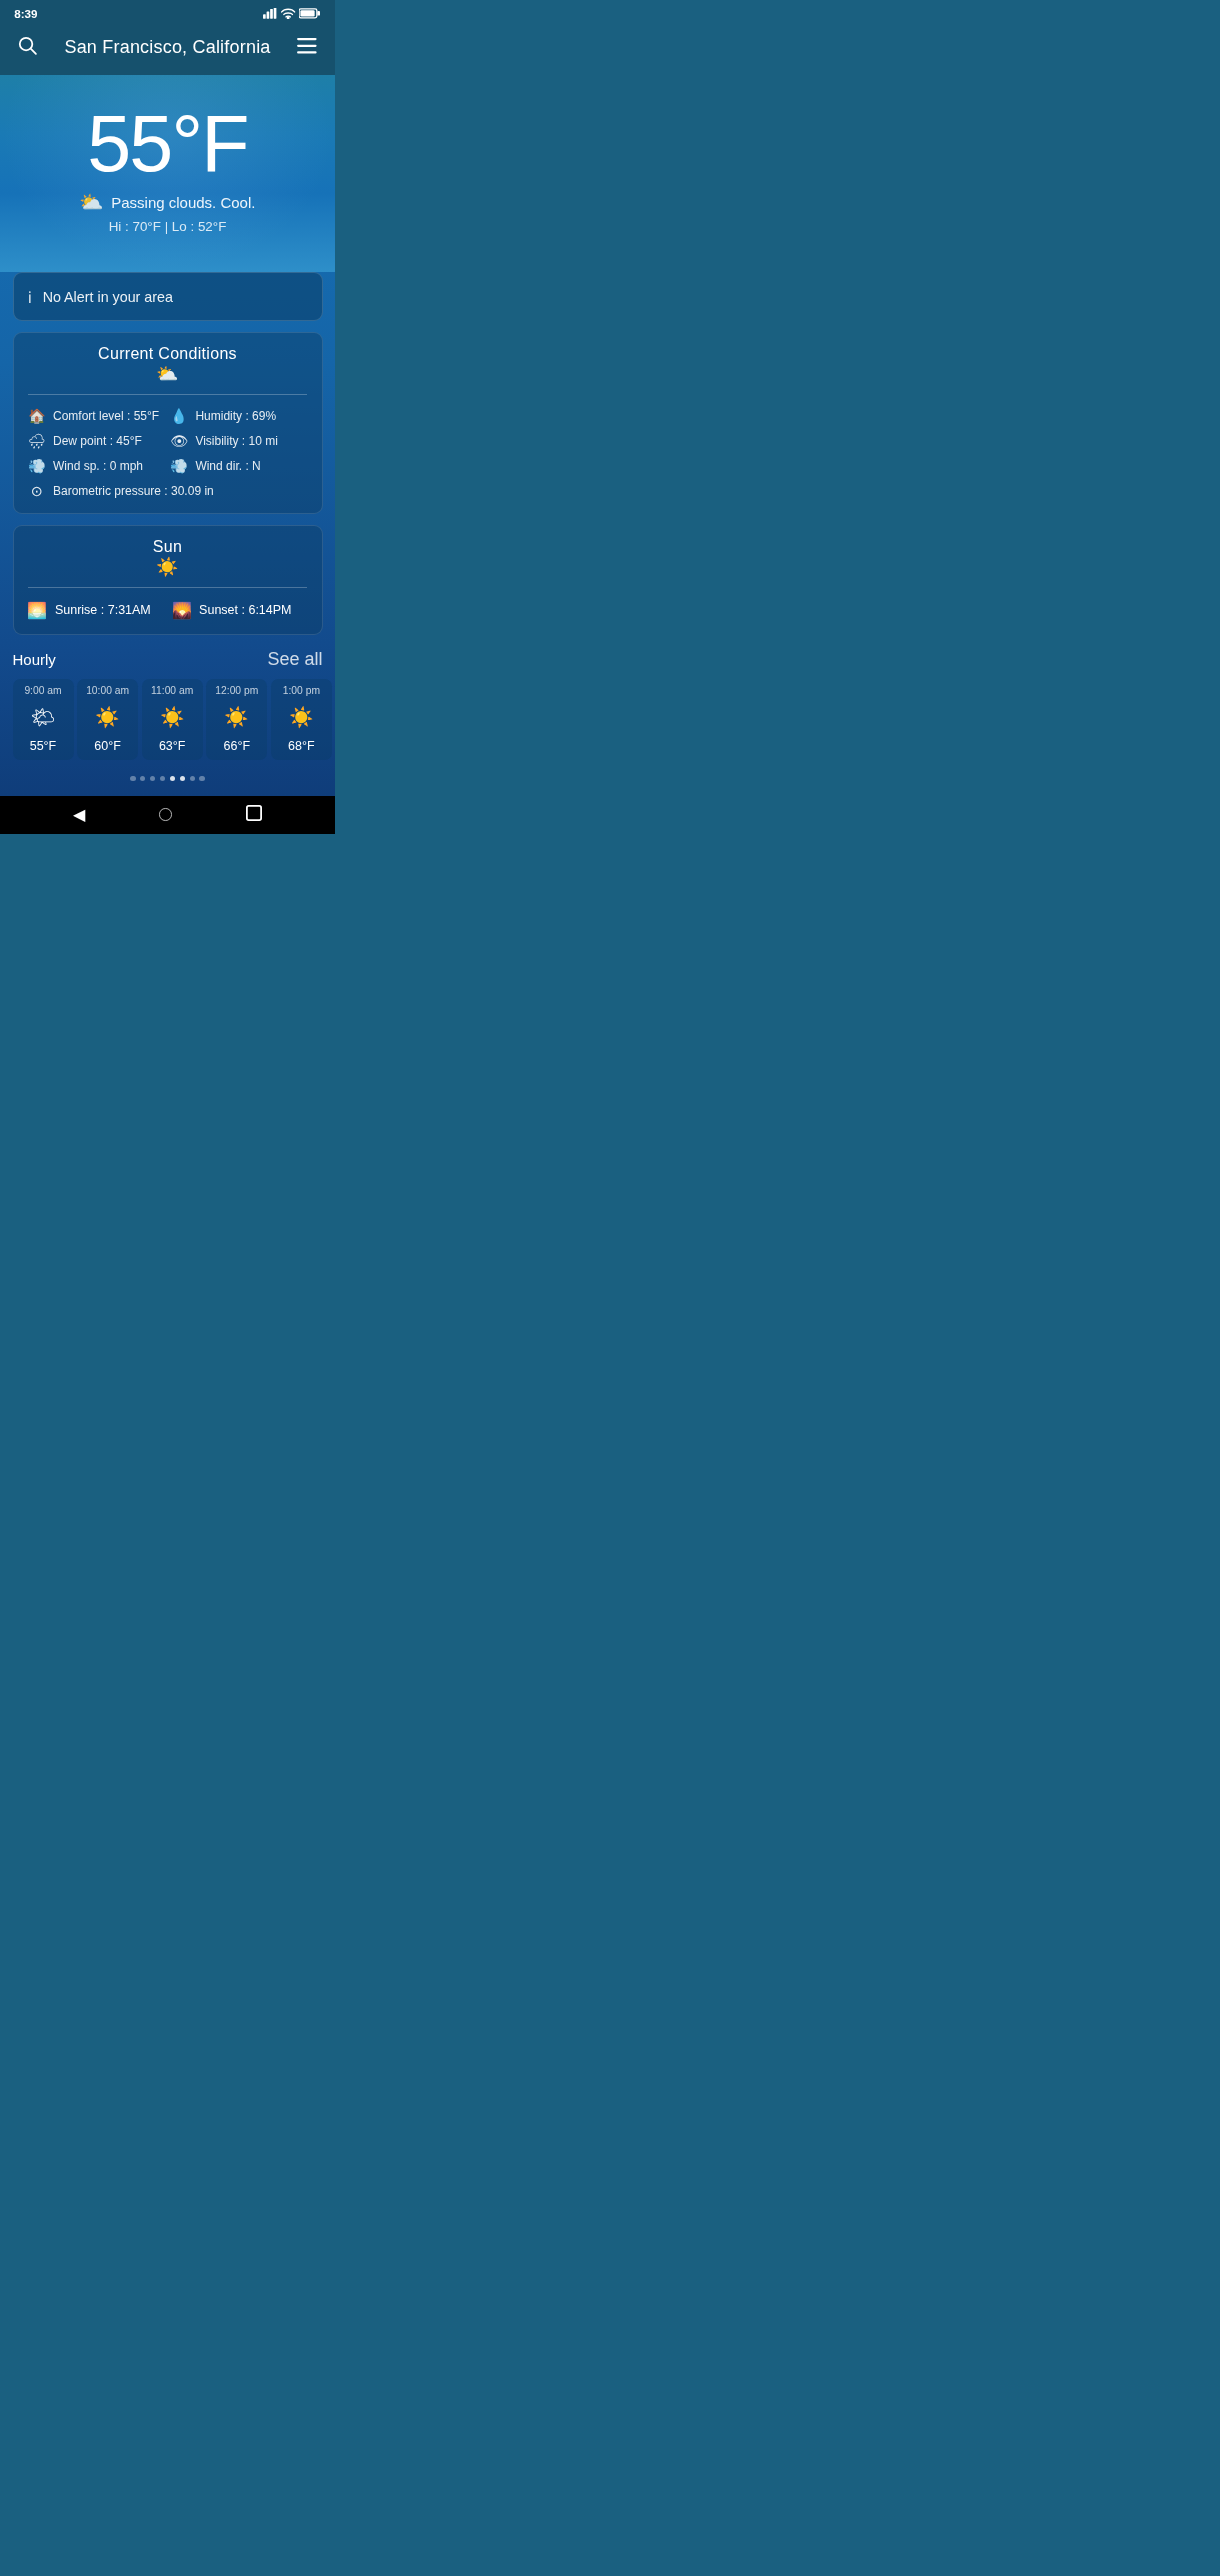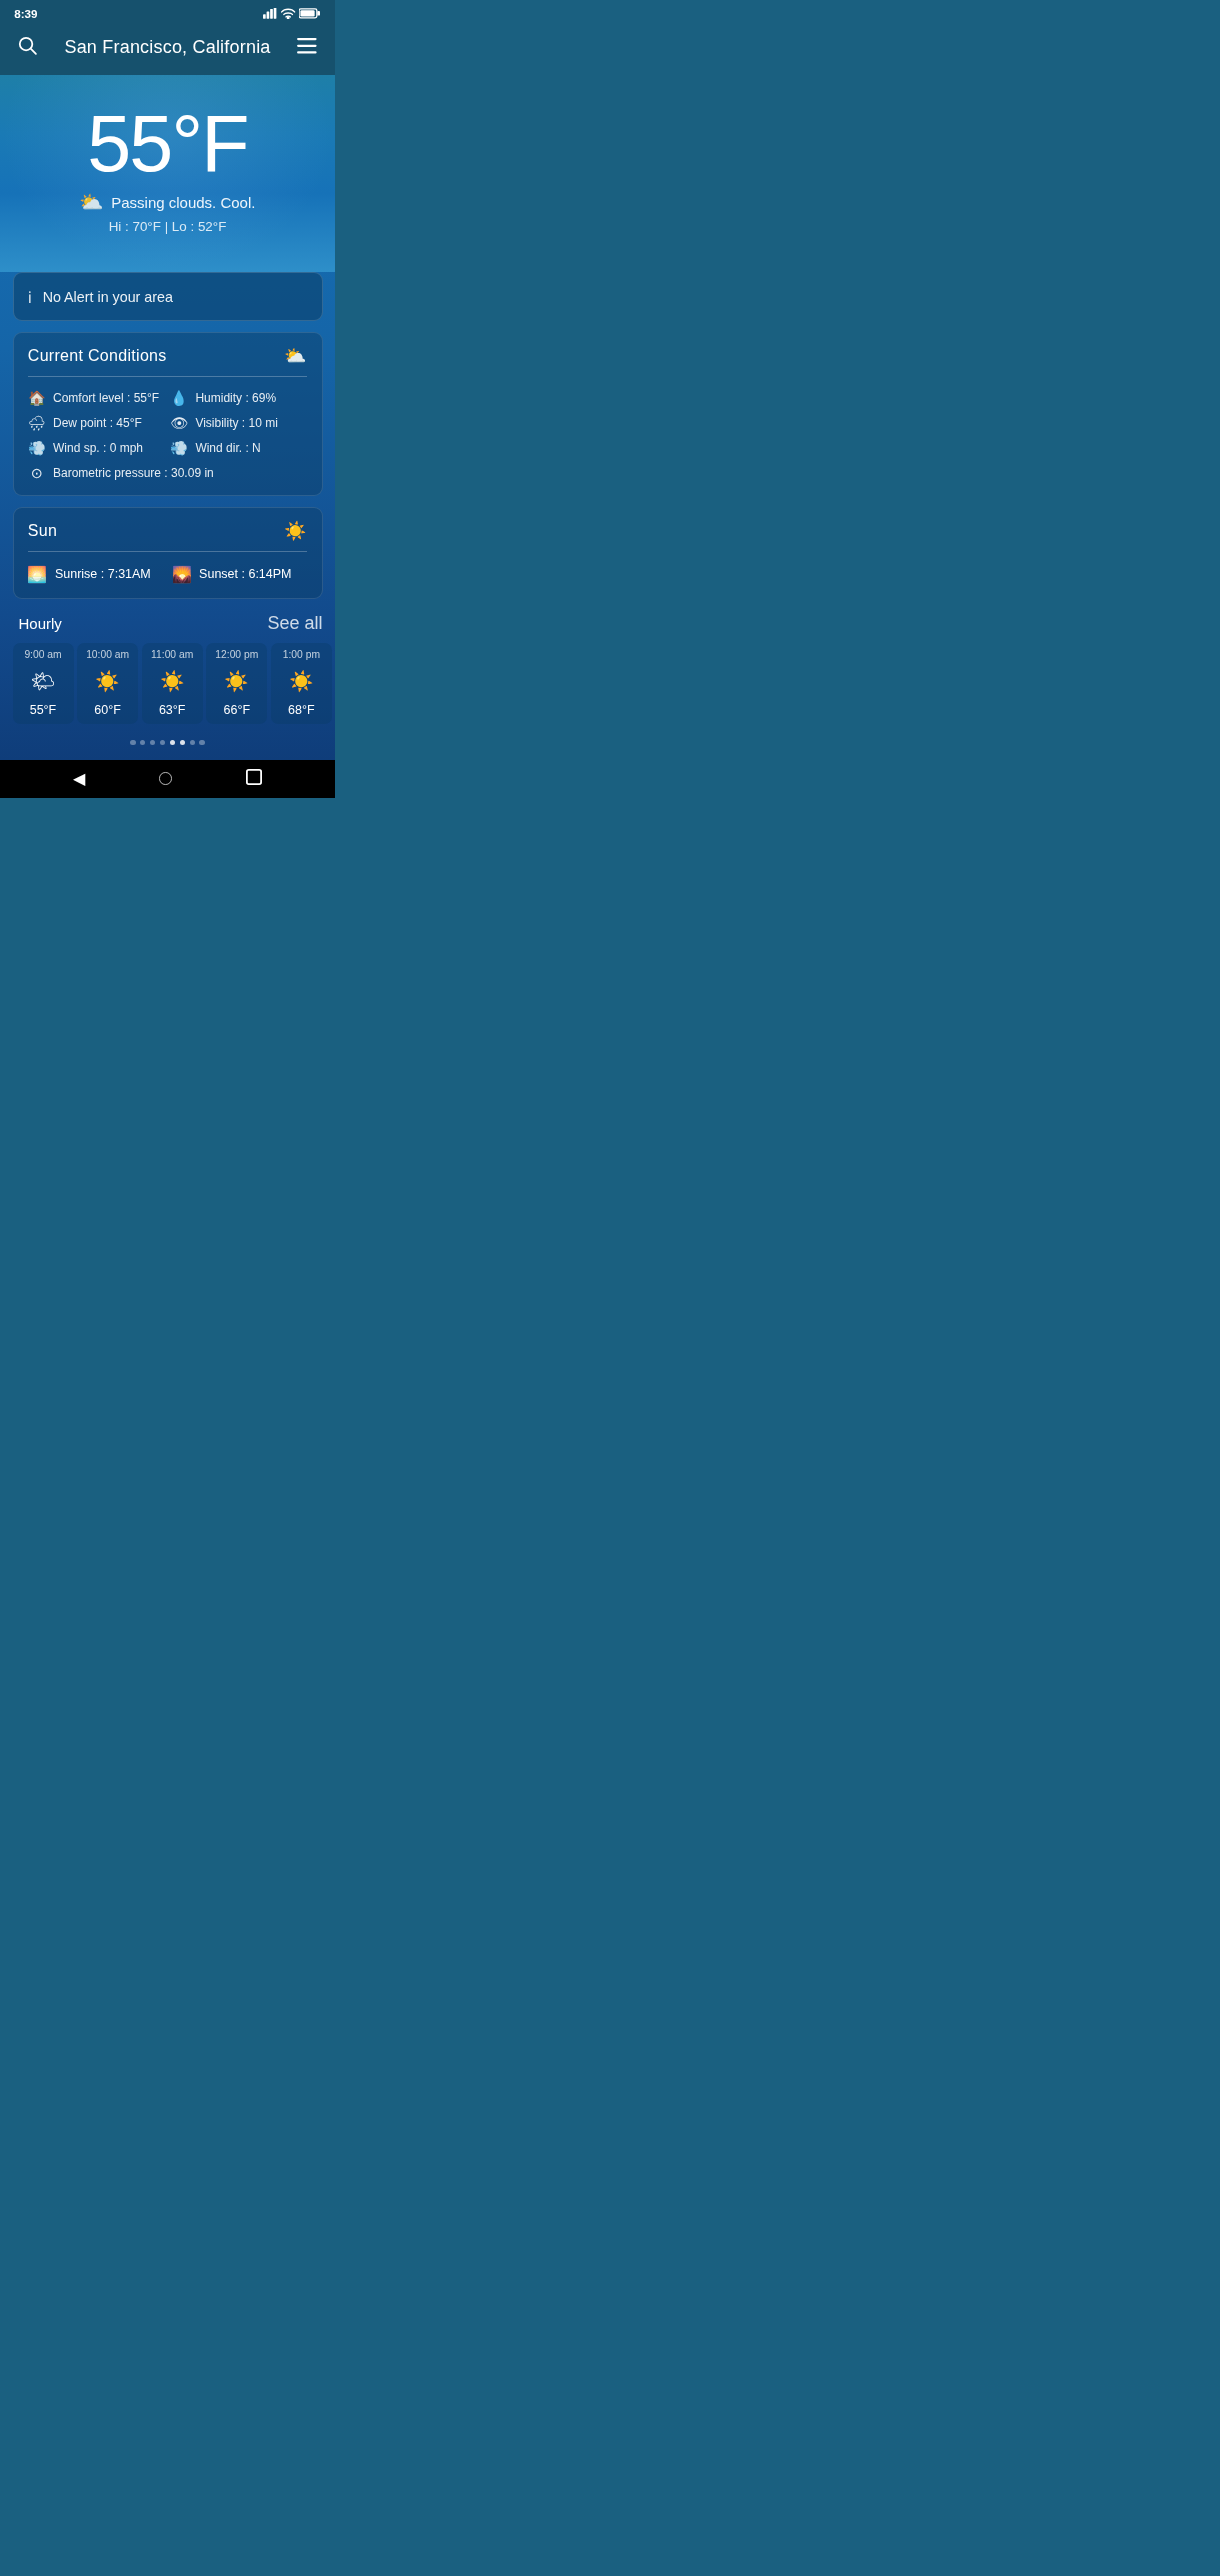--- a/index.html
+++ b/index.html
@@ -107,25 +107,26 @@
     
     .section {
       background: rgba(10, 60, 100, 0.45);
       border: 0.9px solid rgba(255,255,255,0.12);
       border-radius: 9px;
       margin: 0 12.5px 10.7px;
       padding: 12.5px 14.3px 14.3px;
     }
     .section-header {
       display: flex;
-      justify-content: space-between;
+      justify-content: center;
       align-items: center;
       padding-bottom: 9px;
       border-bottom: 0.9px solid rgba(255,255,255,0.25);
       margin-bottom: 12.5px;
+      flex-direction: column;
     }
     .section-title {
       font-size: 16px;
       font-weight: 400;
       letter-spacing: 0.3px;
     }
     .section-icon {
       font-size: 18px;
     }
 
@@ -171,21 +172,20 @@
     .moon-extras {
       margin-top: 10.7px;
     }
 
     
     .hourly-header {
       display: flex;
       justify-content: space-between;
       align-items: center;
       padding: 3.6px 12.5px 9px;
-      margin-left: 6px;
     }
     .hourly-label {
       font-size: 15px;
       font-weight: 500;
     }
 
     .hourly-scroll {
       overflow-x: auto;
       padding: 0 12.5px 12.5px;
       scrollbar-width: none;

